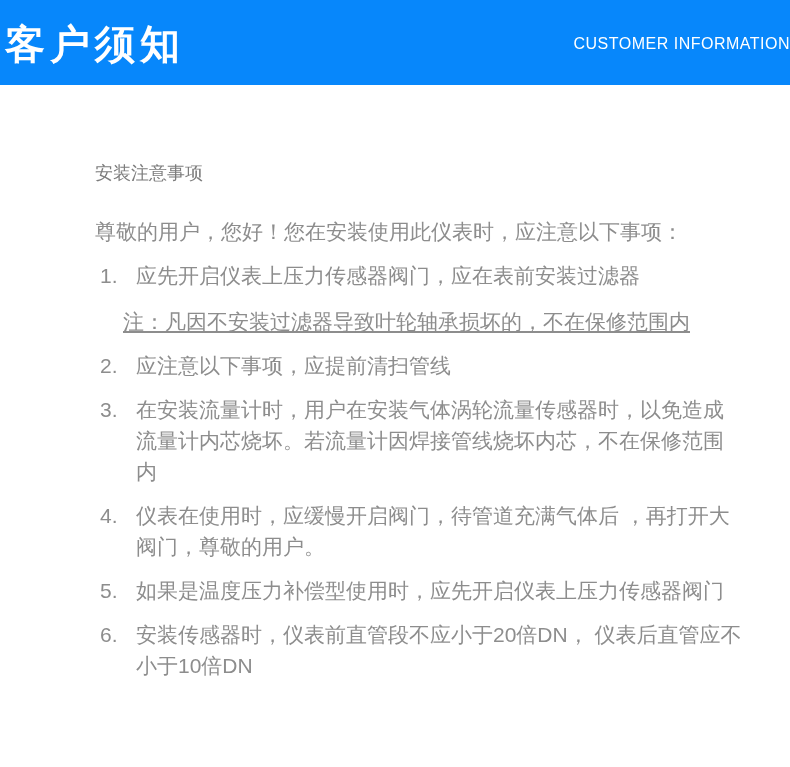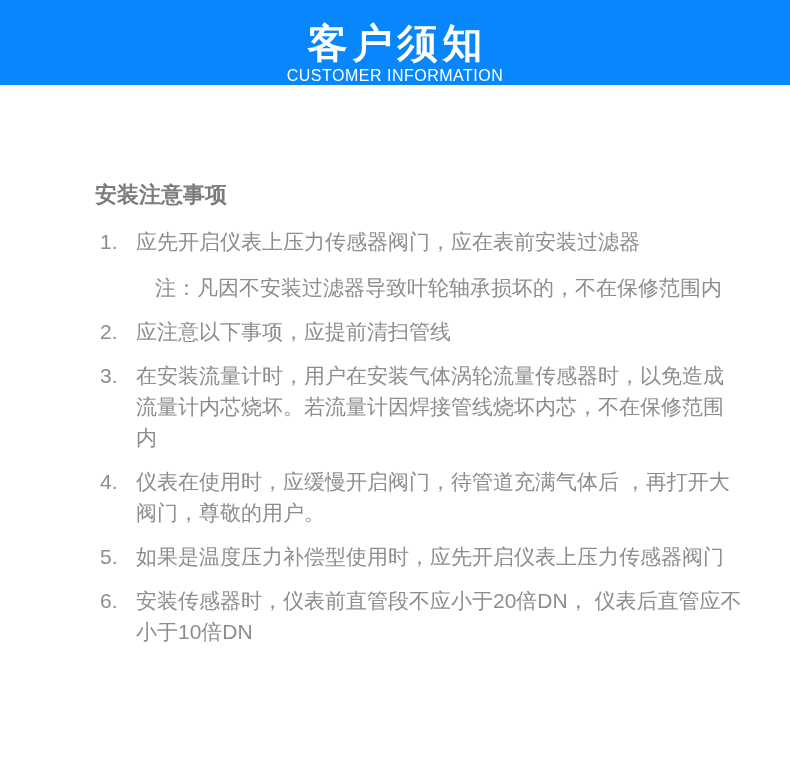--- a/index.html
+++ b/index.html
@@ -9,23 +9,23 @@
     height: 767px;
     overflow: hidden;
     font-family: "Liberation Sans", "DejaVu Sans", sans-serif;
   }
   .banner {
     width: 790px;
     height: 85px;
     background: var(--banner_bg, #0787fb);
     color: var(--banner_text, #ffffff);
     display: flex;
-    flex-direction: column;
+    flex-direction: row;
     align-items: center;
-    justify-content: flex-end;
+    justify-content: space-between;
     gap: 2px;
     padding-top: 2px;
   }
   .banner-title {
     font-size: 40px;
     font-weight: bold;
     letter-spacing: 5px;
     text-indent: 5px;
     line-height: 1.1;
   }
@@ -35,42 +35,43 @@
     letter-spacing: 0.5px;
     line-height: 1.1;
   }
   .content {
     padding: 0 48px 0 95px;
     color: var(--body_text, #8d8d8d);
     font-size: 21px;
     line-height: 31px;
   }
   .heading {
-    margin-top: 92px;
-    font-size: 22px;
+    margin-top: 70px;
+    font-size: 18px;
     line-height: 36px;
-    font-weight: bold;
+    font-weight: normal;
     color: var(--heading_text, #7c7c7c);
   }
   .intro { margin-top: 25px; }
   .item { display: flex; margin-top: 13px; }
   .item .num { flex: 0 0 41px; padding-left: 5px; }
   .item .txt { flex: 1 1 auto; }
-  .note { margin: 15px 0 0 60px; }
+  .note { margin: 15px 0 0 28px; text-decoration: underline; }
 </style>
 </head>
 <body>
 
 <div class="banner">
   <div class="banner-title">客户须知</div>
   <div class="banner-subtitle">CUSTOMER INFORMATION</div>
 </div>
 
 <div class="content">
   <h2 class="heading">安装注意事项</h2>
+  <p class="intro">尊敬的用户，您好！您在安装使用此仪表时，应注意以下事项：</p>
 
   <div class="item">
     <span class="num">1.</span>
     <span class="txt">应先开启仪表上压力传感器阀门，应在表前安装过滤器</span>
   </div>
   <p class="note">注：凡因不安装过滤器导致叶轮轴承损坏的，不在保修范围内</p>
 
   <div class="item">
     <span class="num">2.</span>
     <span class="txt">应注意以下事项，应提前清扫管线</span>

